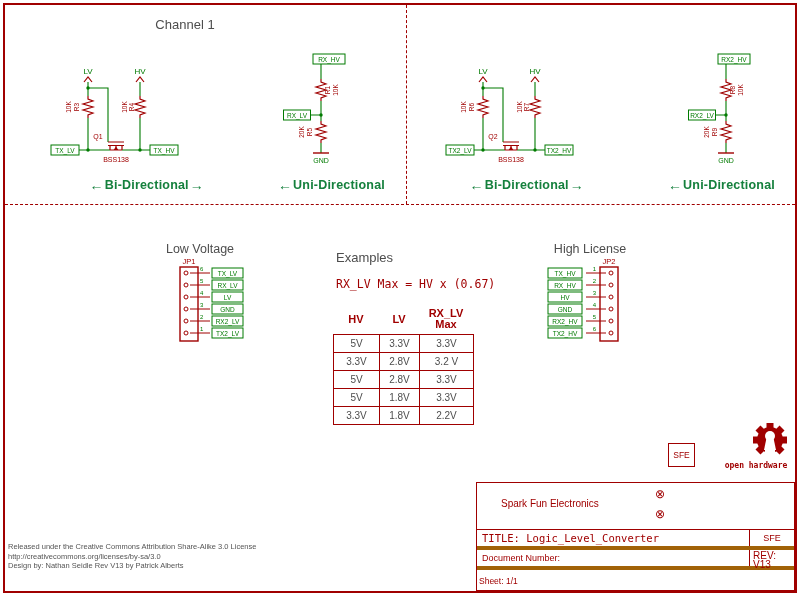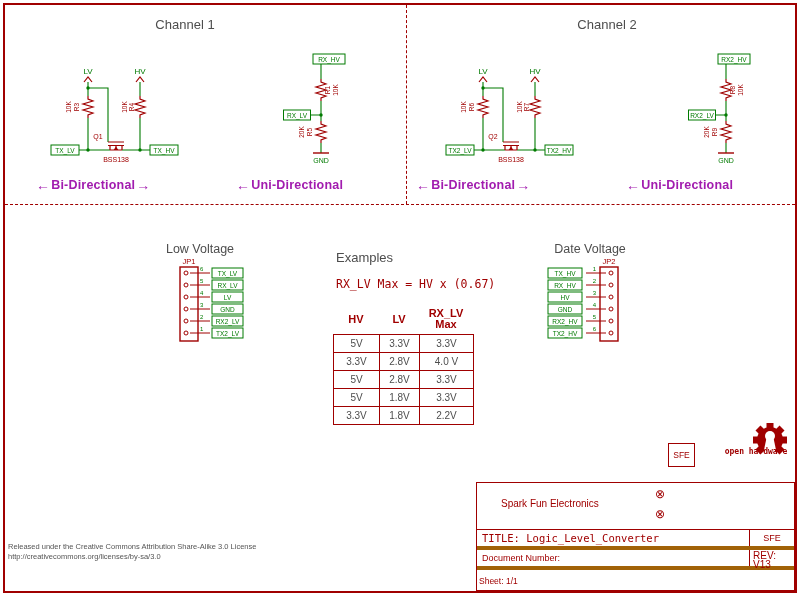--- a/index.html
+++ b/index.html
@@ -5,21 +5,21 @@
   *{margin:0;padding:0;box-sizing:border-box}
   html,body{background:#fff}
   body{font-family:"Liberation Sans",sans-serif}
   .page{position:relative;width:800px;height:596px;background:#fff;overflow:hidden}
   .abs{position:absolute}
   .frame{position:absolute;left:3px;top:3px;right:3px;bottom:3px;border:2px solid #a00000;pointer-events:none}
   .dash-h{border-top:1px dashed #a00000;height:0}
   .dash-v{border-left:1px dashed #a00000;width:0}
   .ch-title{font-size:13px;color:#4d4d4d;text-align:center;width:150px}
   .sec-title{font-size:12.5px;color:#4d4d4d;text-align:center;width:140px}
-  .caption{font-size:12.5px;font-weight:bold;color:#a21caf;text-align:left;letter-spacing:.2px}
+  .caption{font-size:12.5px;font-weight:bold;color:#15803d;text-align:right;letter-spacing:.2px}
   .caption .arr{font-weight:normal;font-size:14px;vertical-align:-1px;padding:0 1px}
   .examples-title{font-size:13px;color:#4d4d4d}
   .formula{font-family:"DejaVu Sans Mono",monospace;font-size:11.5px;color:#a00000;white-space:pre}
   .ex-head{display:flex;align-items:center;color:#a00000;font-weight:bold;font-size:11px;text-align:center}
   .ex-head .hcol{line-height:11px}
   .ex-head .hl{display:block}
   .ex-table{border-collapse:collapse}
   .ex-table td{border:1px solid #a00000;text-align:center;font-size:10px;color:#4d4d4d;height:18px;padding:0}
   .c1{width:46px}.c2{width:40px}.c3{width:54px}
   .tb{border:1.5px solid #a00000;color:#a00000;background:#fff}
@@ -52,21 +52,20 @@
 </style>
 </head>
 <body>
 
 <div class="page">
   <div class="frame"></div>
   <div class="abs dash-h" style="left:5px;top:204px;width:790px"></div>
   <div class="abs dash-v" style="left:406px;top:5px;height:199px"></div>
 
   <div class="abs ch-title" style="left:110px;top:17px">Channel 1</div>
-  <div class="abs ch-title" style="left:532px;top:17px">Channel 2</div>
 
   <svg class="abs" style="left:50px;top:62px" width="130" height="105" viewBox="0 0 130 105">
     <g class="wire">
       <path d="M38,20 V34 M38,56 V88 M90,20 V34 M90,56 V88 M38,26 H58 V80 M29,88 H60 M72,88 H100"></path>
     </g>
     <g fill="#007a00">
       <circle cx="38" cy="26" r="1.7"></circle>
         <circle cx="38" cy="88" r="1.7"></circle>
         <circle cx="90" cy="88" r="1.7"></circle>
     </g>
@@ -239,21 +238,21 @@
           <rect x="36" y="60" width="31" height="10" class="flag"></rect>
           <text x="51.5" y="67.5" text-anchor="middle" class="tg s65">RX2_LV</text>
         </g>
       <g>
           <rect x="36" y="72" width="31" height="10" class="flag"></rect>
           <text x="51.5" y="79.5" text-anchor="middle" class="tg s65">TX2_LV</text>
         </g>
     </g>
   </svg>
 
-  <div class="abs sec-title" style="left:520px;top:242px">Date Voltage</div>
+  <div class="abs sec-title" style="left:520px;top:242px">High License</div>
   <svg class="abs" style="left:540px;top:256px" width="115" height="92" viewBox="0 0 115 92">
     <text x="69" y="8" text-anchor="middle" class="tm s75">JP2</text>
     <rect x="60" y="11" width="18" height="74" class="cbody"></rect>
     <g stroke="#a00000" stroke-width="1" fill="none">
       <line x1="46" y1="17" x2="66" y2="17"></line>
         <circle cx="71" cy="17" r="2"></circle>
       <line x1="46" y1="29" x2="66" y2="29"></line>
         <circle cx="71" cy="29" r="2"></circle>
       <line x1="46" y1="41" x2="66" y2="41"></line>
         <circle cx="71" cy="41" r="2"></circle>
@@ -313,21 +312,21 @@
   <table class="abs ex-table" style="left:333px;top:334px">
     <tbody>
         <tr>
           <td class="c1">5V</td>
           <td class="c2">3.3V</td>
           <td class="c3">3.3V</td>
         </tr>
     <tr>
           <td class="c1">3.3V</td>
           <td class="c2">2.8V</td>
-          <td class="c3">4.0 V</td>
+          <td class="c3">3.2 V</td>
         </tr>
     <tr>
           <td class="c1">5V</td>
           <td class="c2">2.8V</td>
           <td class="c3">3.3V</td>
         </tr>
     <tr>
           <td class="c1">5V</td>
           <td class="c2">1.8V</td>
           <td class="c3">3.3V</td>
@@ -346,21 +345,21 @@
       <rect x="44.5" y="5" width="7" height="34"></rect>
       <rect x="44.5" y="5" width="7" height="34" transform="rotate(45 48 22)"></rect>
       <rect x="44.5" y="5" width="7" height="34" transform="rotate(90 48 22)"></rect>
       <rect x="44.5" y="5" width="7" height="34" transform="rotate(135 48 22)"></rect>
       <circle cx="48" cy="22" r="13"></circle>
     </g>
     <circle cx="48" cy="18" r="5" fill="#ffffff"></circle>
     <path d="M44.5,20 H51.5 L54,32 H42 Z" fill="#ffffff"></path>
     <rect x="43" y="31" width="10" height="10" fill="#ffffff"></rect>
   </svg>
-  <div class="abs ohw-text" style="left:711px;top:447px">open hardware</div>
+  <div class="abs ohw-text" style="left:711px;top:461px">open hardware</div>
 
   <div class="abs tb" style="left:476px;top:482px;width:319px;height:109px">
     <div class="tb-company">
       <span class="tb-company-name">Spark Fun Electronics</span>
       <span class="tb-cx cx1">⊗</span>
       <span class="tb-cx cx2">⊗</span>
     </div>
     <div class="tb-row" style="height:20px">
       <div class="tb-cell-l mono tb-title"><span>TITLE:</span>&nbsp;<span>Logic_Level_Converter</span></div>
       <div class="tb-cell-r tb-sfe">SFE</div>
@@ -373,14 +372,15 @@
       </div>
     </div>
     <div class="tb-row" style="height:21px">
       <div class="tb-cell-r tb-sheet"><span>Sheet:</span>&nbsp;<span>1/1</span></div>
     </div>
   </div>
 
   <div class="abs footer" style="left:8px;top:542px">
     <div>Released under the Creative Commons Attribution Share-Alike 3.0 License</div>
     <div>http://creativecommons.org/licenses/by-sa/3.0</div>
+    <div>Design by: Nathan Seidle  Rev V13 by Patrick Alberts</div>
   </div>
 </div>
 
 </body></html>

